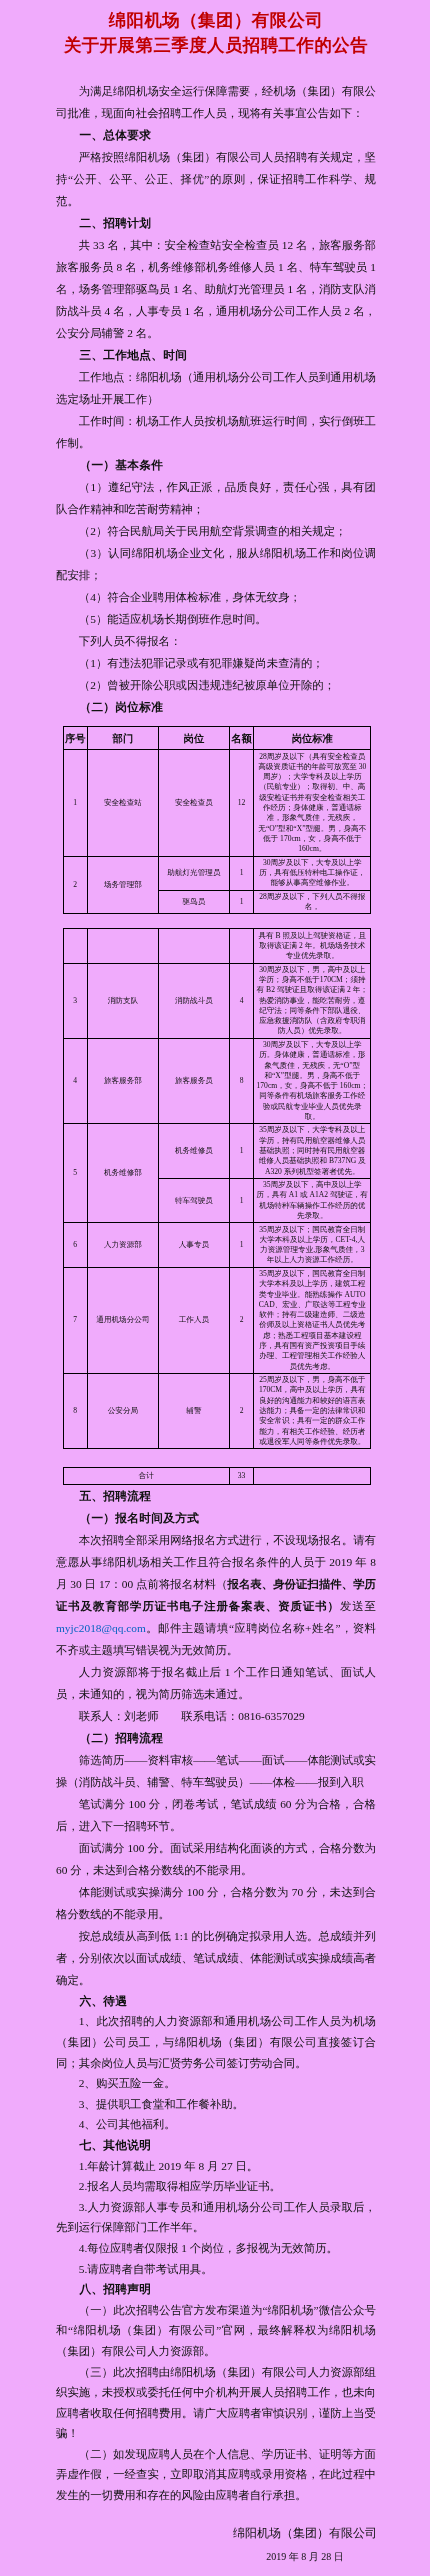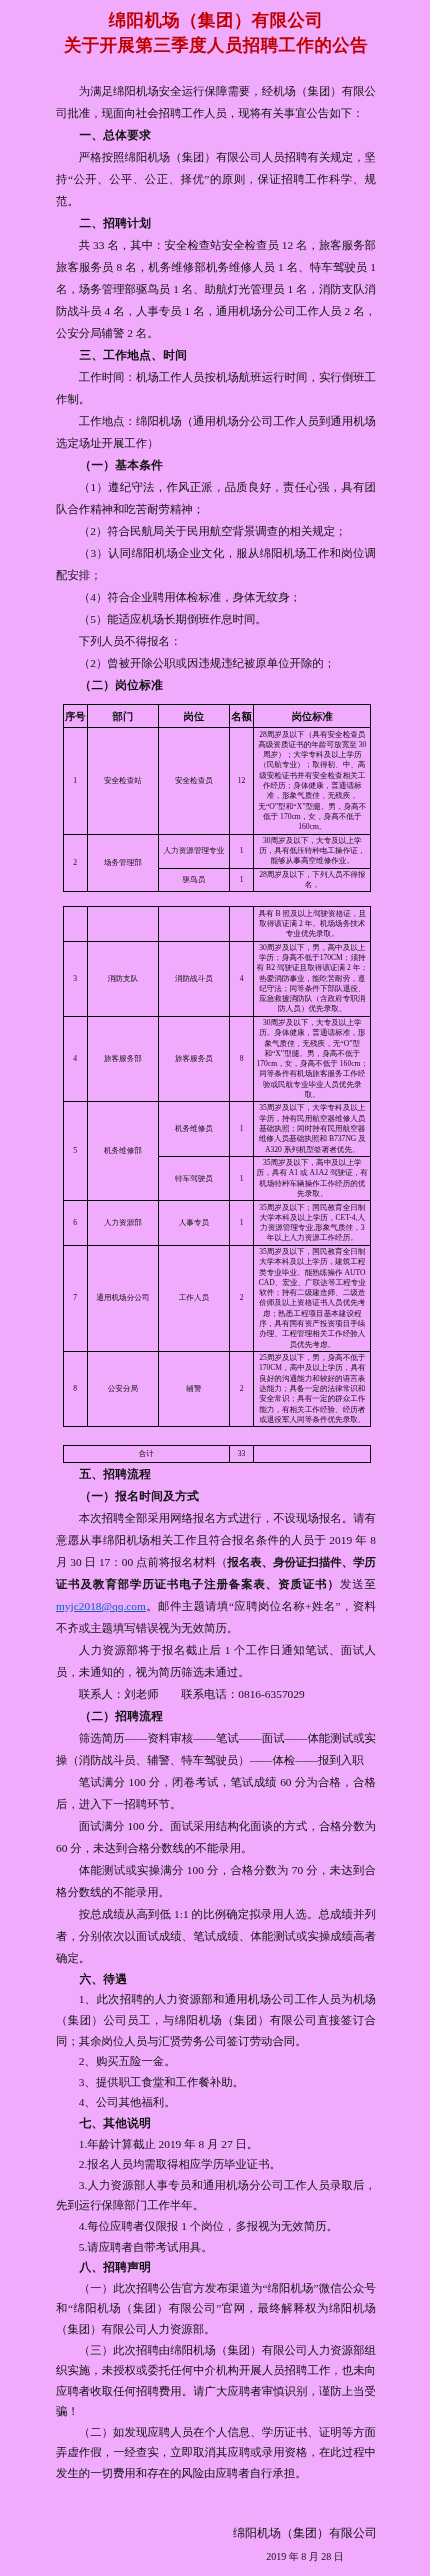--- a/index.html
+++ b/index.html
@@ -29,21 +29,21 @@
     margin-left:6.5px; border:1.1px solid #000;
   }
   table.jobtable td, table.jobtable th {
     border:0.5px solid #000; padding:1.1px 2.2px; font-size:7.6px; line-height:10.3px;
     vertical-align:middle; font-family:"Liberation Serif","DejaVu Serif",serif;
     overflow:hidden; word-break:break-word;text-align:center;
   }
   table.jobtable th { font-size:10.3px; line-height:13.6px; font-weight:bold; padding:4.3px 1.1px; }
   .c { text-align:center; }
   .std { text-align:left; }
-  a.email { color:#0563c1; text-decoration:underline; cursor:pointer; }
+  a.email { color:#0563c1; cursor:pointer; }
   .footer { position:absolute; top:2521px; right:53px; text-align:center; }
   .footer .co { font-size:12px; line-height:24px; }
   .footer .dt { font-size:10px; line-height:23px; }
 </style>
 </head>
 <body>
 
 <div class="page">
   <div class="inner">
 
@@ -54,30 +54,31 @@
 
     <p class="body">为满足绵阳机场安全运行保障需要，经机场（集团）有限公司批准，现面向社会招聘工作人员，现将有关事宜公告如下：</p>
 
     <h2 class="sec">一、总体要求</h2>
     <p class="body">严格按照绵阳机场（集团）有限公司人员招聘有关规定，坚持“公开、公平、公正、择优”的原则，保证招聘工作科学、规范。</p>
 
     <h2 class="sec">二、招聘计划</h2>
     <p class="body">共 33 名，其中：安全检查站安全检查员 12 名，旅客服务部旅客服务员 8 名，机务维修部机务维修人员 1 名、特车驾驶员 1 名，场务管理部驱鸟员 1 名、助航灯光管理员 1 名，消防支队消防战斗员 4 名，人事专员 1 名，通用机场分公司工作人员 2 名，公安分局辅警 2 名。</p>
 
     <h2 class="sec">三、工作地点、时间</h2>
+    <p class="body">工作地点：绵阳机场（通用机场分公司工作人员到通用机场选定场址开展工作）</p>
     <p class="body">工作时间：机场工作人员按机场航班运行时间，实行倒班工作制。</p>
-    <p class="body">工作地点：绵阳机场（通用机场分公司工作人员到通用机场选定场址开展工作）</p>
 
     <h2 class="sec">（一）基本条件</h2>
     <p class="body">（1）遵纪守法，作风正派，品质良好，责任心强，具有团队合作精神和吃苦耐劳精神；</p>
     <p class="body">（2）符合民航局关于民用航空背景调查的相关规定；</p>
     <p class="body">（3）认同绵阳机场企业文化，服从绵阳机场工作和岗位调配安排；</p>
     <p class="body">（4）符合企业聘用体检标准，身体无纹身；</p>
     <p class="body">（5）能适应机场长期倒班作息时间。</p>
     <p class="body">下列人员不得报名：</p>
+    <p class="body">（1）有违法犯罪记录或有犯罪嫌疑尚未查清的；</p>
     <p class="body">（2）曾被开除公职或因违规违纪被原单位开除的；</p>
     <h2 class="sec">（二）岗位标准</h2>
 
     <div class="mt-small"></div>
     <table class="jobtable">
       <colgroup>
           <col style="width:24.4px">
           <col style="width:71px">
           <col style="width:71px">
           <col style="width:24.4px">
@@ -94,21 +95,21 @@
       <tr>
         <td class="c">1</td>
         <td class="c">安全检查站</td>
         <td class="c">安全检查员</td>
         <td class="c">12</td>
         <td class="std">28周岁及以下（具有安全检查员高级资质证书的年龄可放宽至 30 周岁）；大学专科及以上学历（民航专业）；取得初、中、高级安检证书并有安全检查相关工作经历；身体健康，普通话标准，形象气质佳，无残疾，无“O”型和“X”型腿。男，身高不低于 170cm，女，身高不低于 160cm。</td>
       </tr>
       <tr>
         <td class="c" rowspan="2">2</td>
         <td class="c" rowspan="2">场务管理部</td>
-        <td class="c">人力资源管理专业</td>
+        <td class="c">助航灯光管理员</td>
         <td class="c">1</td>
         <td class="std">30周岁及以下，大专及以上学历，具有低压特种电工操作证，能够从事高空维修作业。</td>
       </tr>
       <tr>
         <td class="c">驱鸟员</td>
         <td class="c">1</td>
         <td class="std">28周岁及以下，下列人员不得报名，</td>
       </tr>
     </tbody>
       </table>

